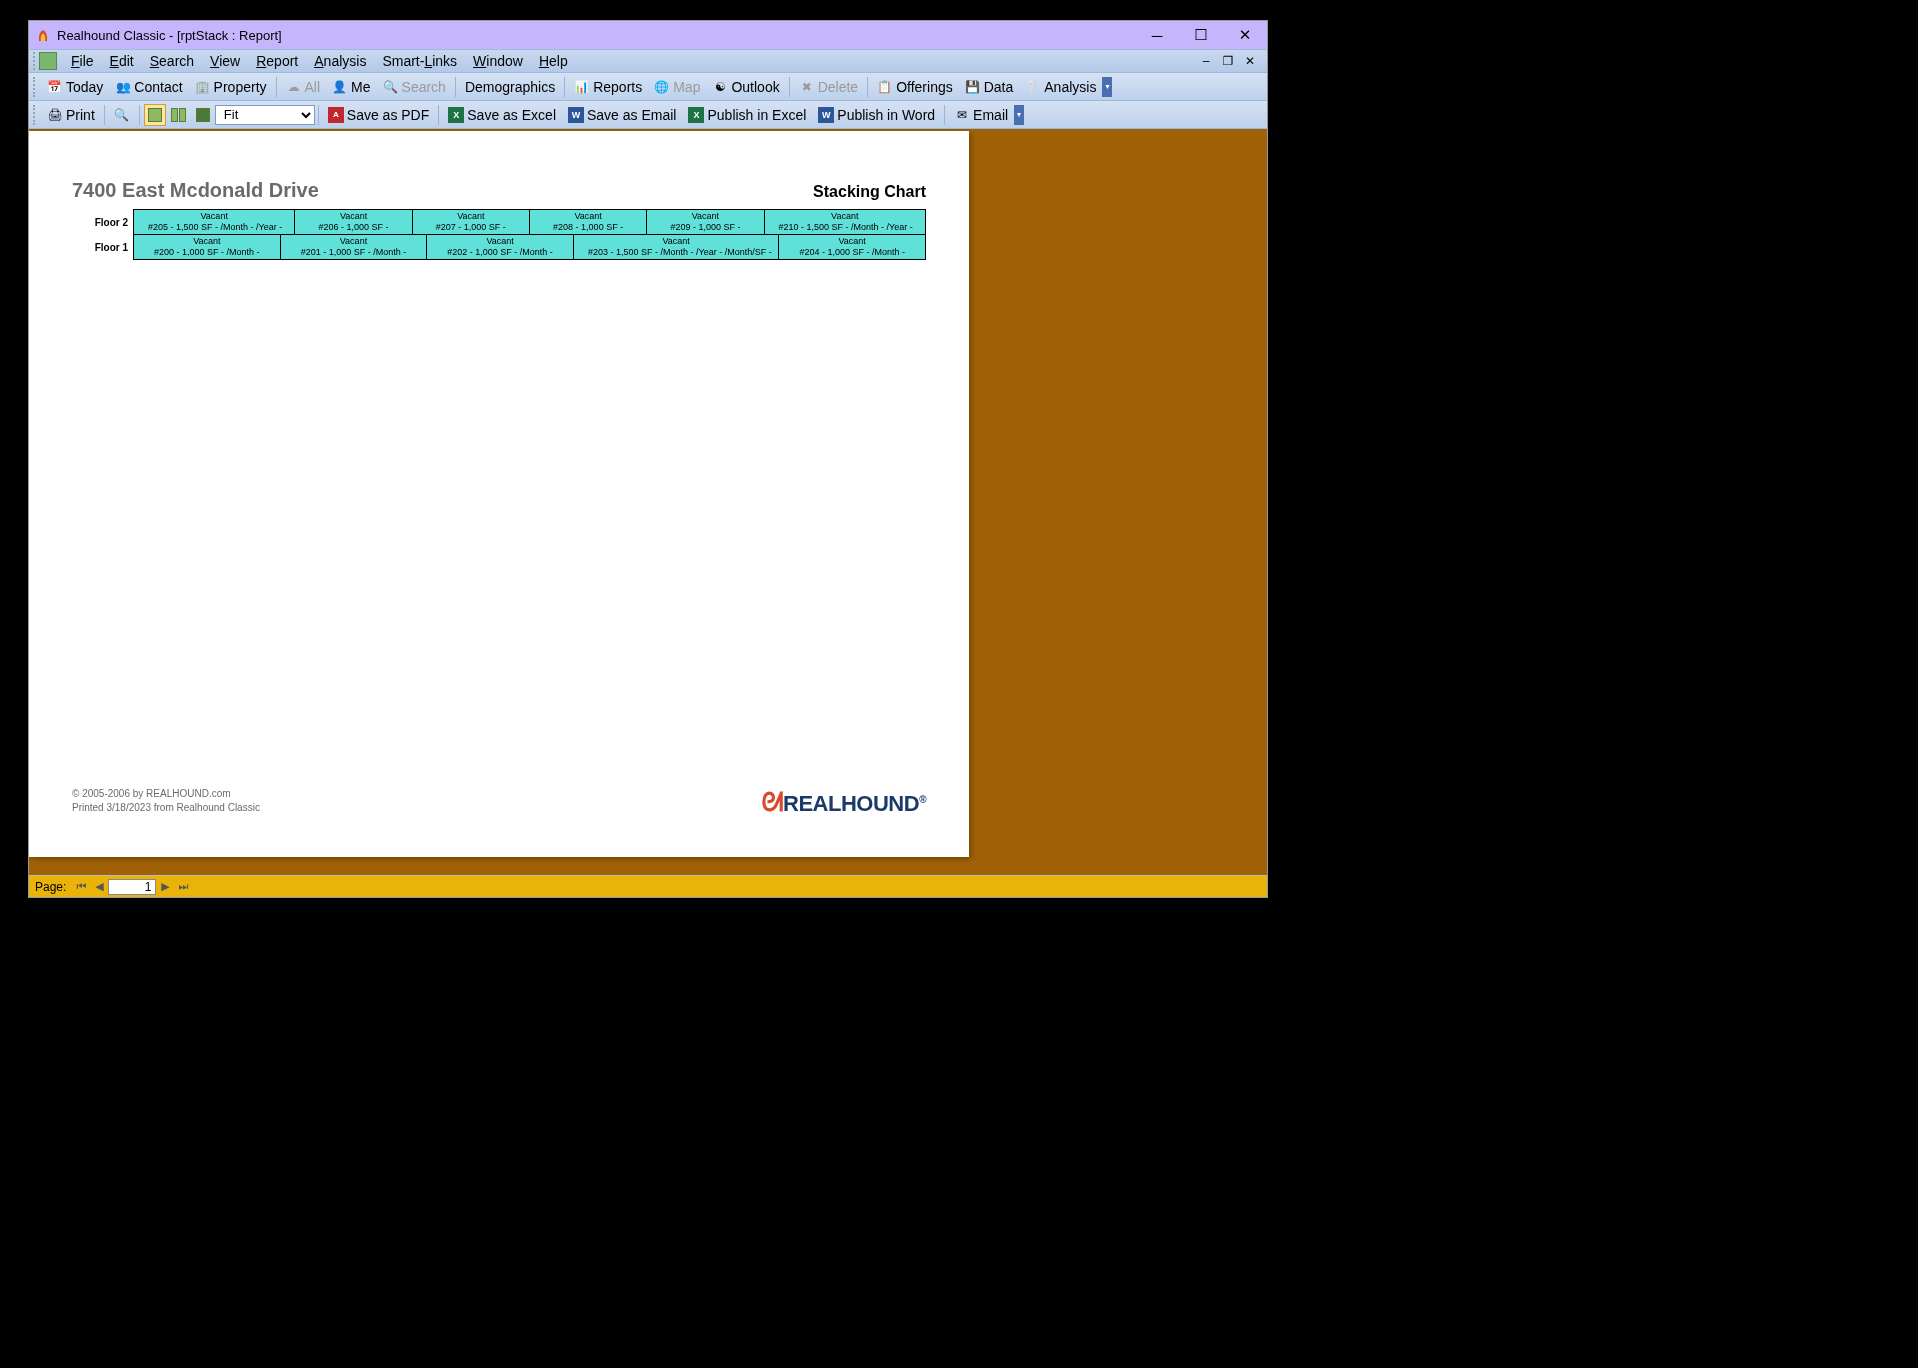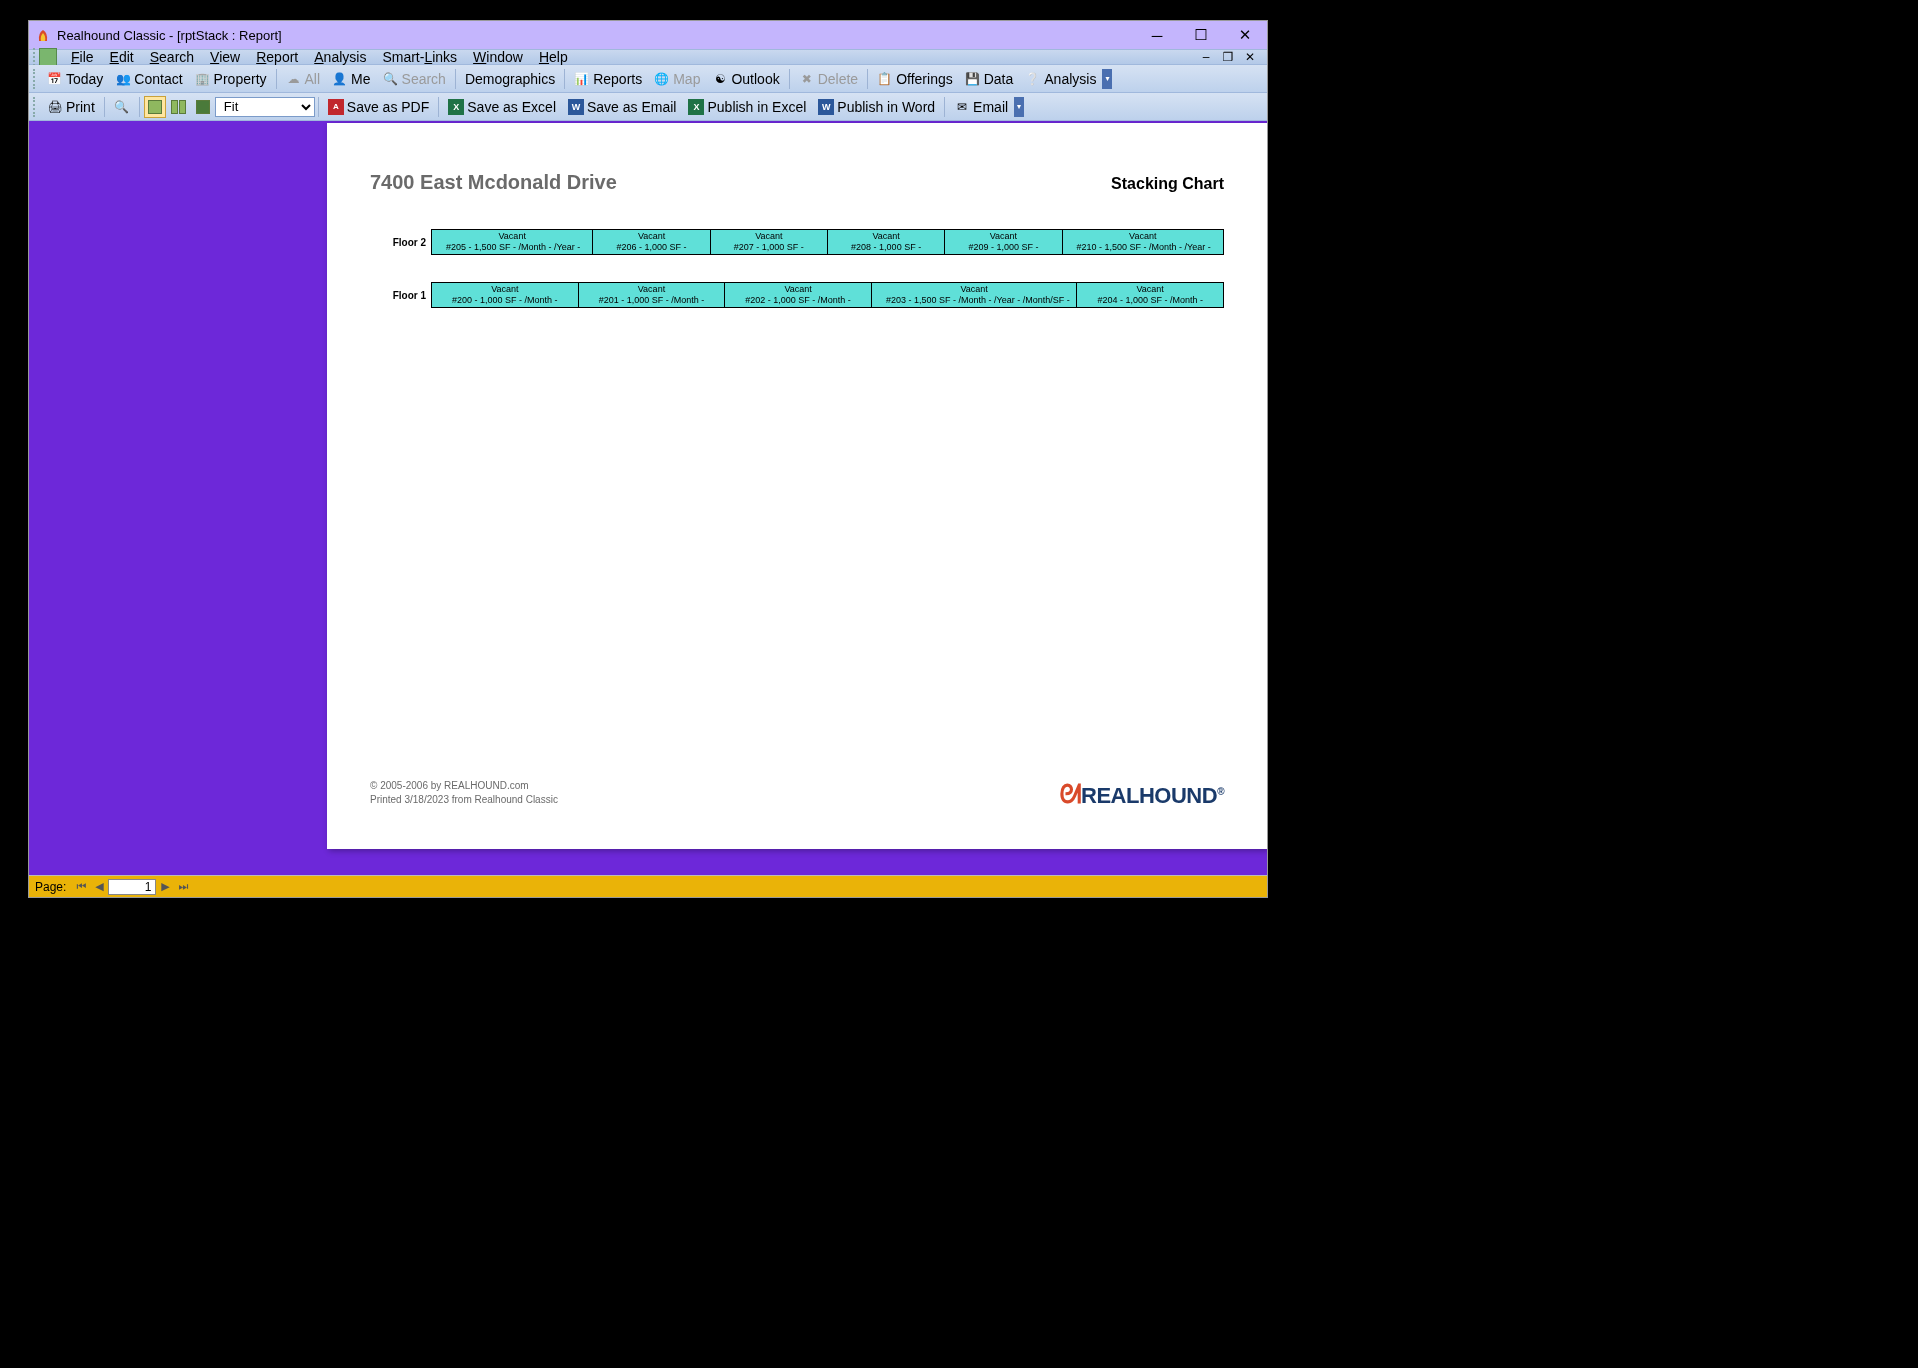--- a/index.html
+++ b/index.html
@@ -42,21 +42,21 @@
   height: 28px;
   display: flex;
   align-items: center;
   justify-content: center;
   font-size: 15px;
   color: #000;
 }
 
 
 .menubar {
-  height: 16px;
+  height: 24px;
   background: linear-gradient(#c9d8ef, #b3c9e8);
   display: flex;
   align-items: center;
   padding: 0 4px;
   border-top: 1px solid #a0b8dc;
   border-bottom: 1px solid #a0b8dc;
 }
 .menubar .grip {
   width: 4px;
   height: 18px;
@@ -164,23 +164,23 @@
   display: flex;
   align-items: center;
   justify-content: center;
   color: #fff;
   font-size: 8px;
 }
 
 
 .workspace {
   flex: 1;
-  background: #6d28d9;
-  display: flex;
-  justify-content: flex-end;
+  background: #a16207;
+  display: flex;
+  justify-content: flex-start;
   overflow: hidden;
   position: relative;
 }
 .page {
   width: 940px;
   height: 726px;
   background: #fff;
   margin-top: 2px;
   position: relative;
   box-shadow: 2px 2px 6px rgba(0,0,0,0.3);
@@ -208,21 +208,20 @@
 }
 .stacking {
   position: absolute;
   top: 78px;
   left: 43px;
   right: 43px;
 }
 .floor-row {
   display: flex;
   align-items: stretch;
-  margin-top: 28px;
 }
 .floor-label {
   width: 62px;
   font-size: 10px;
   font-weight: bold;
   display: flex;
   align-items: center;
   justify-content: flex-end;
   padding-right: 6px;
 }

